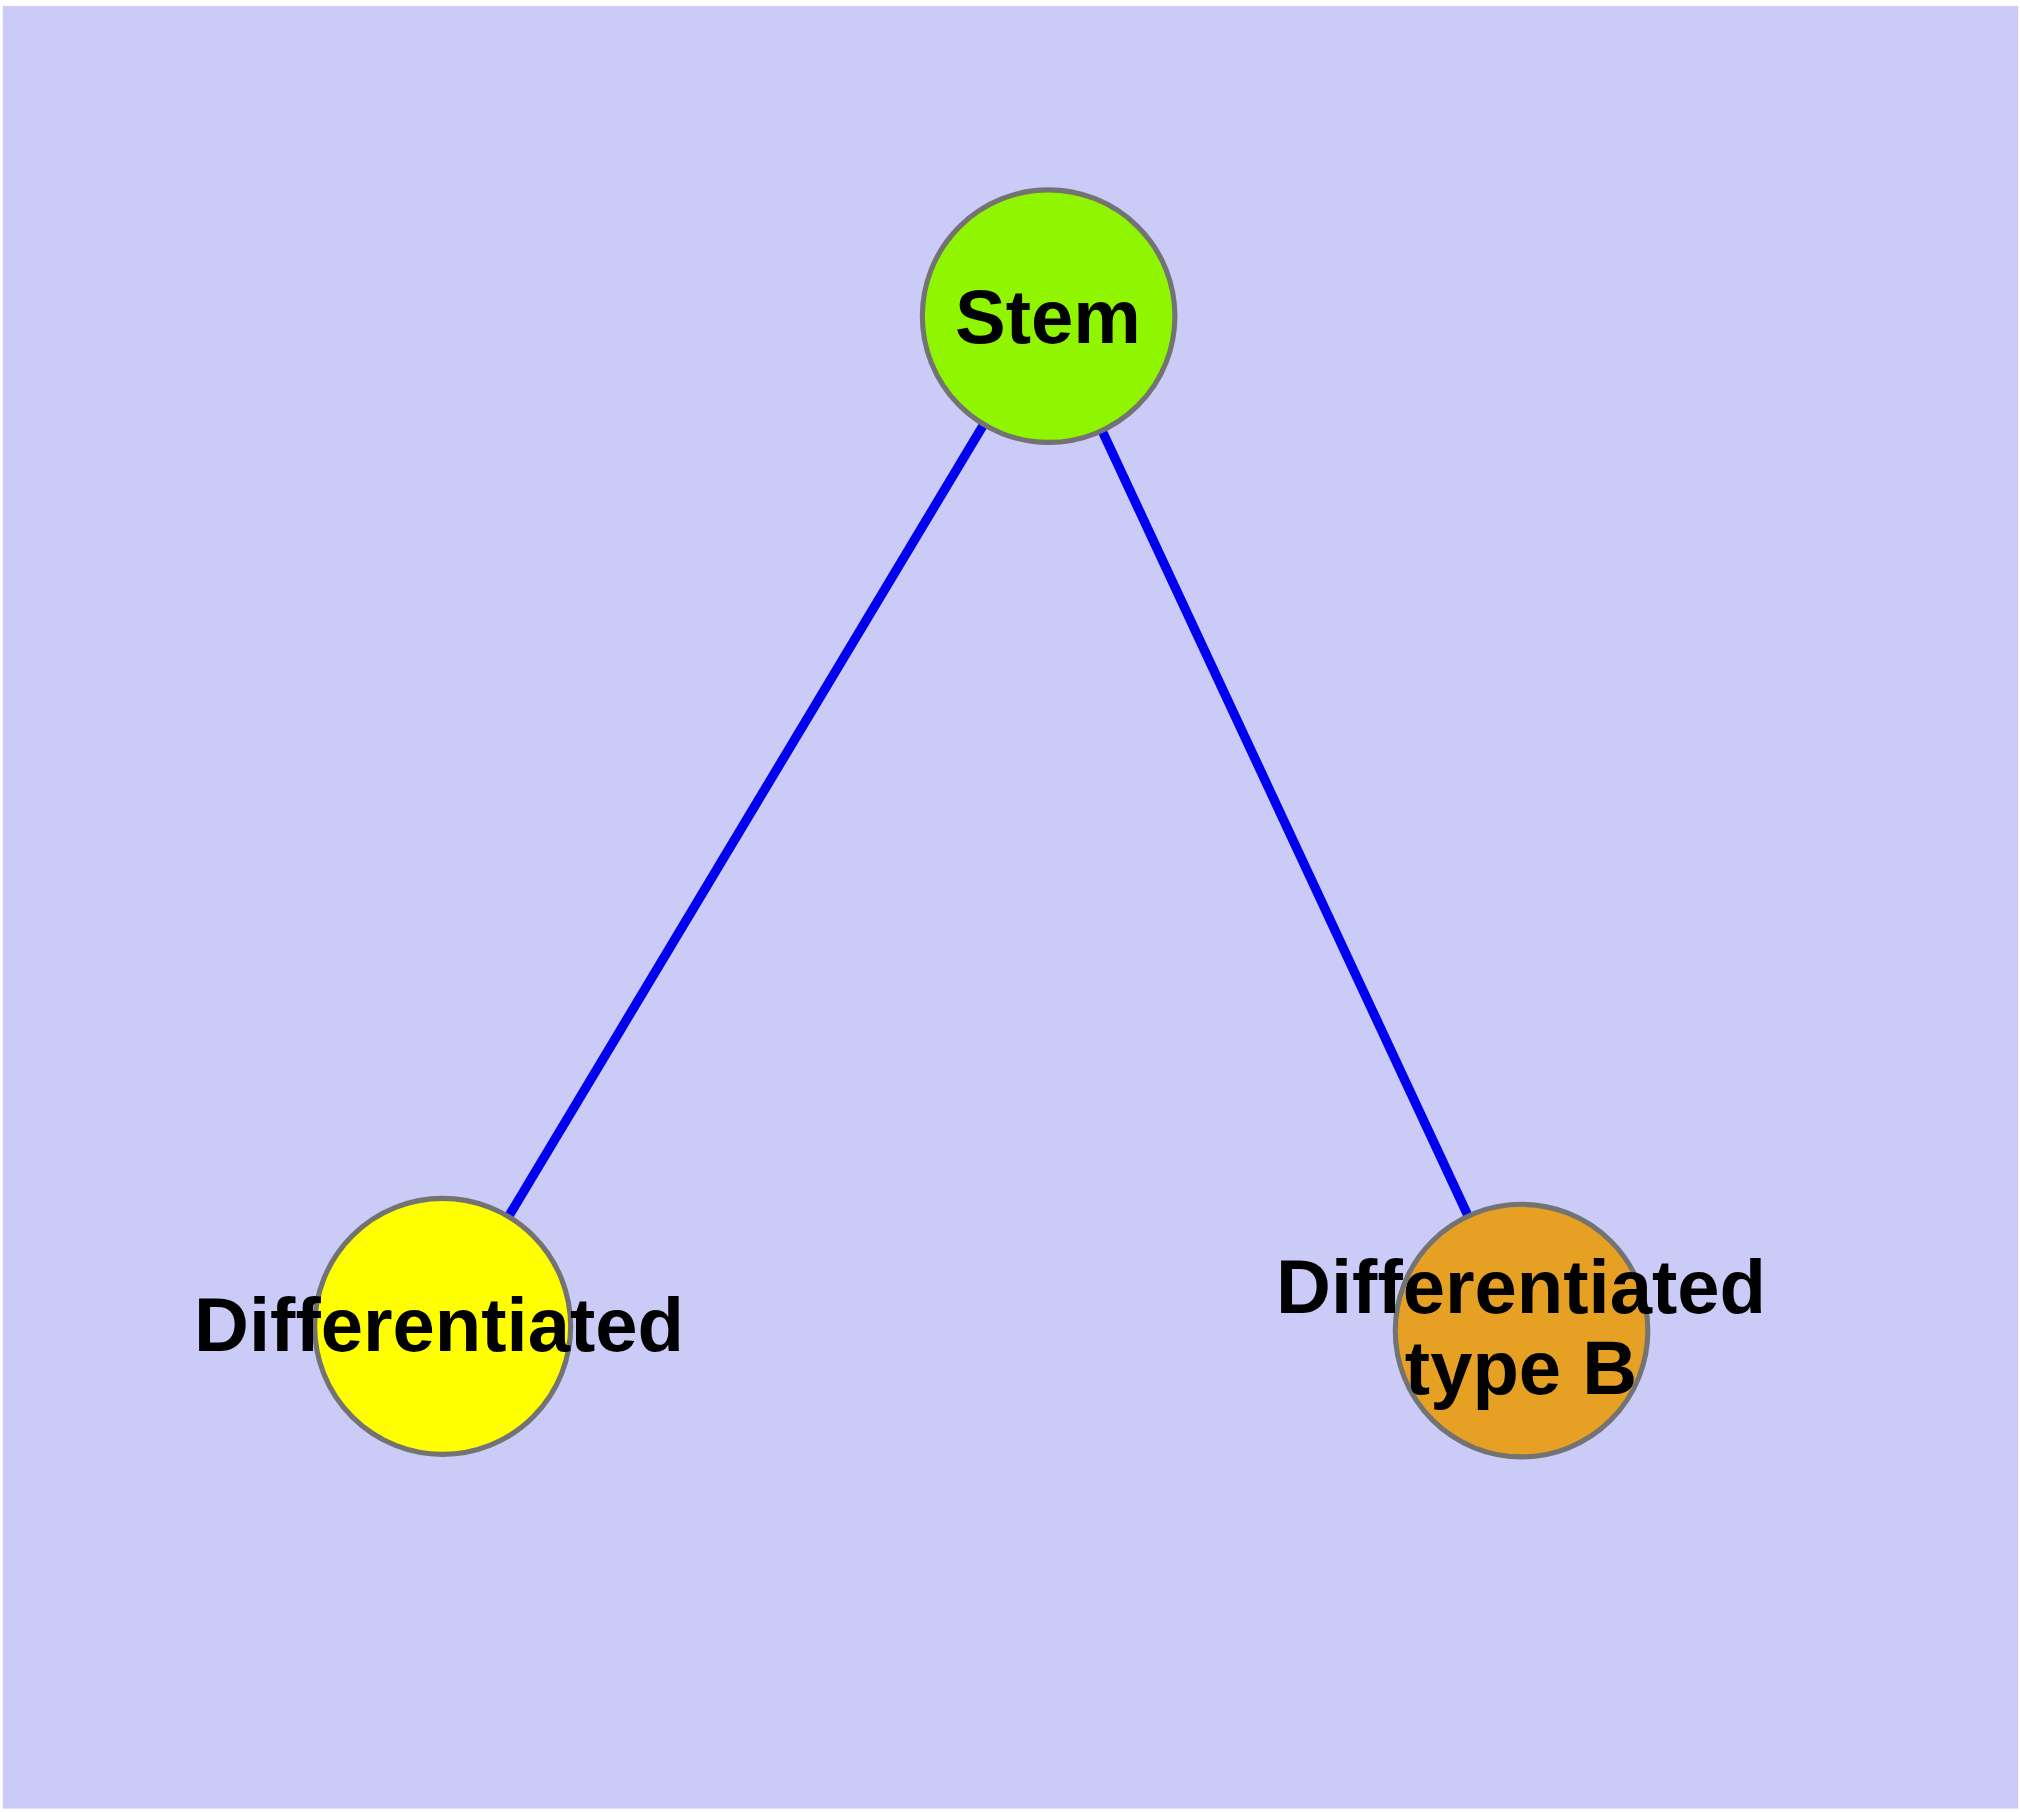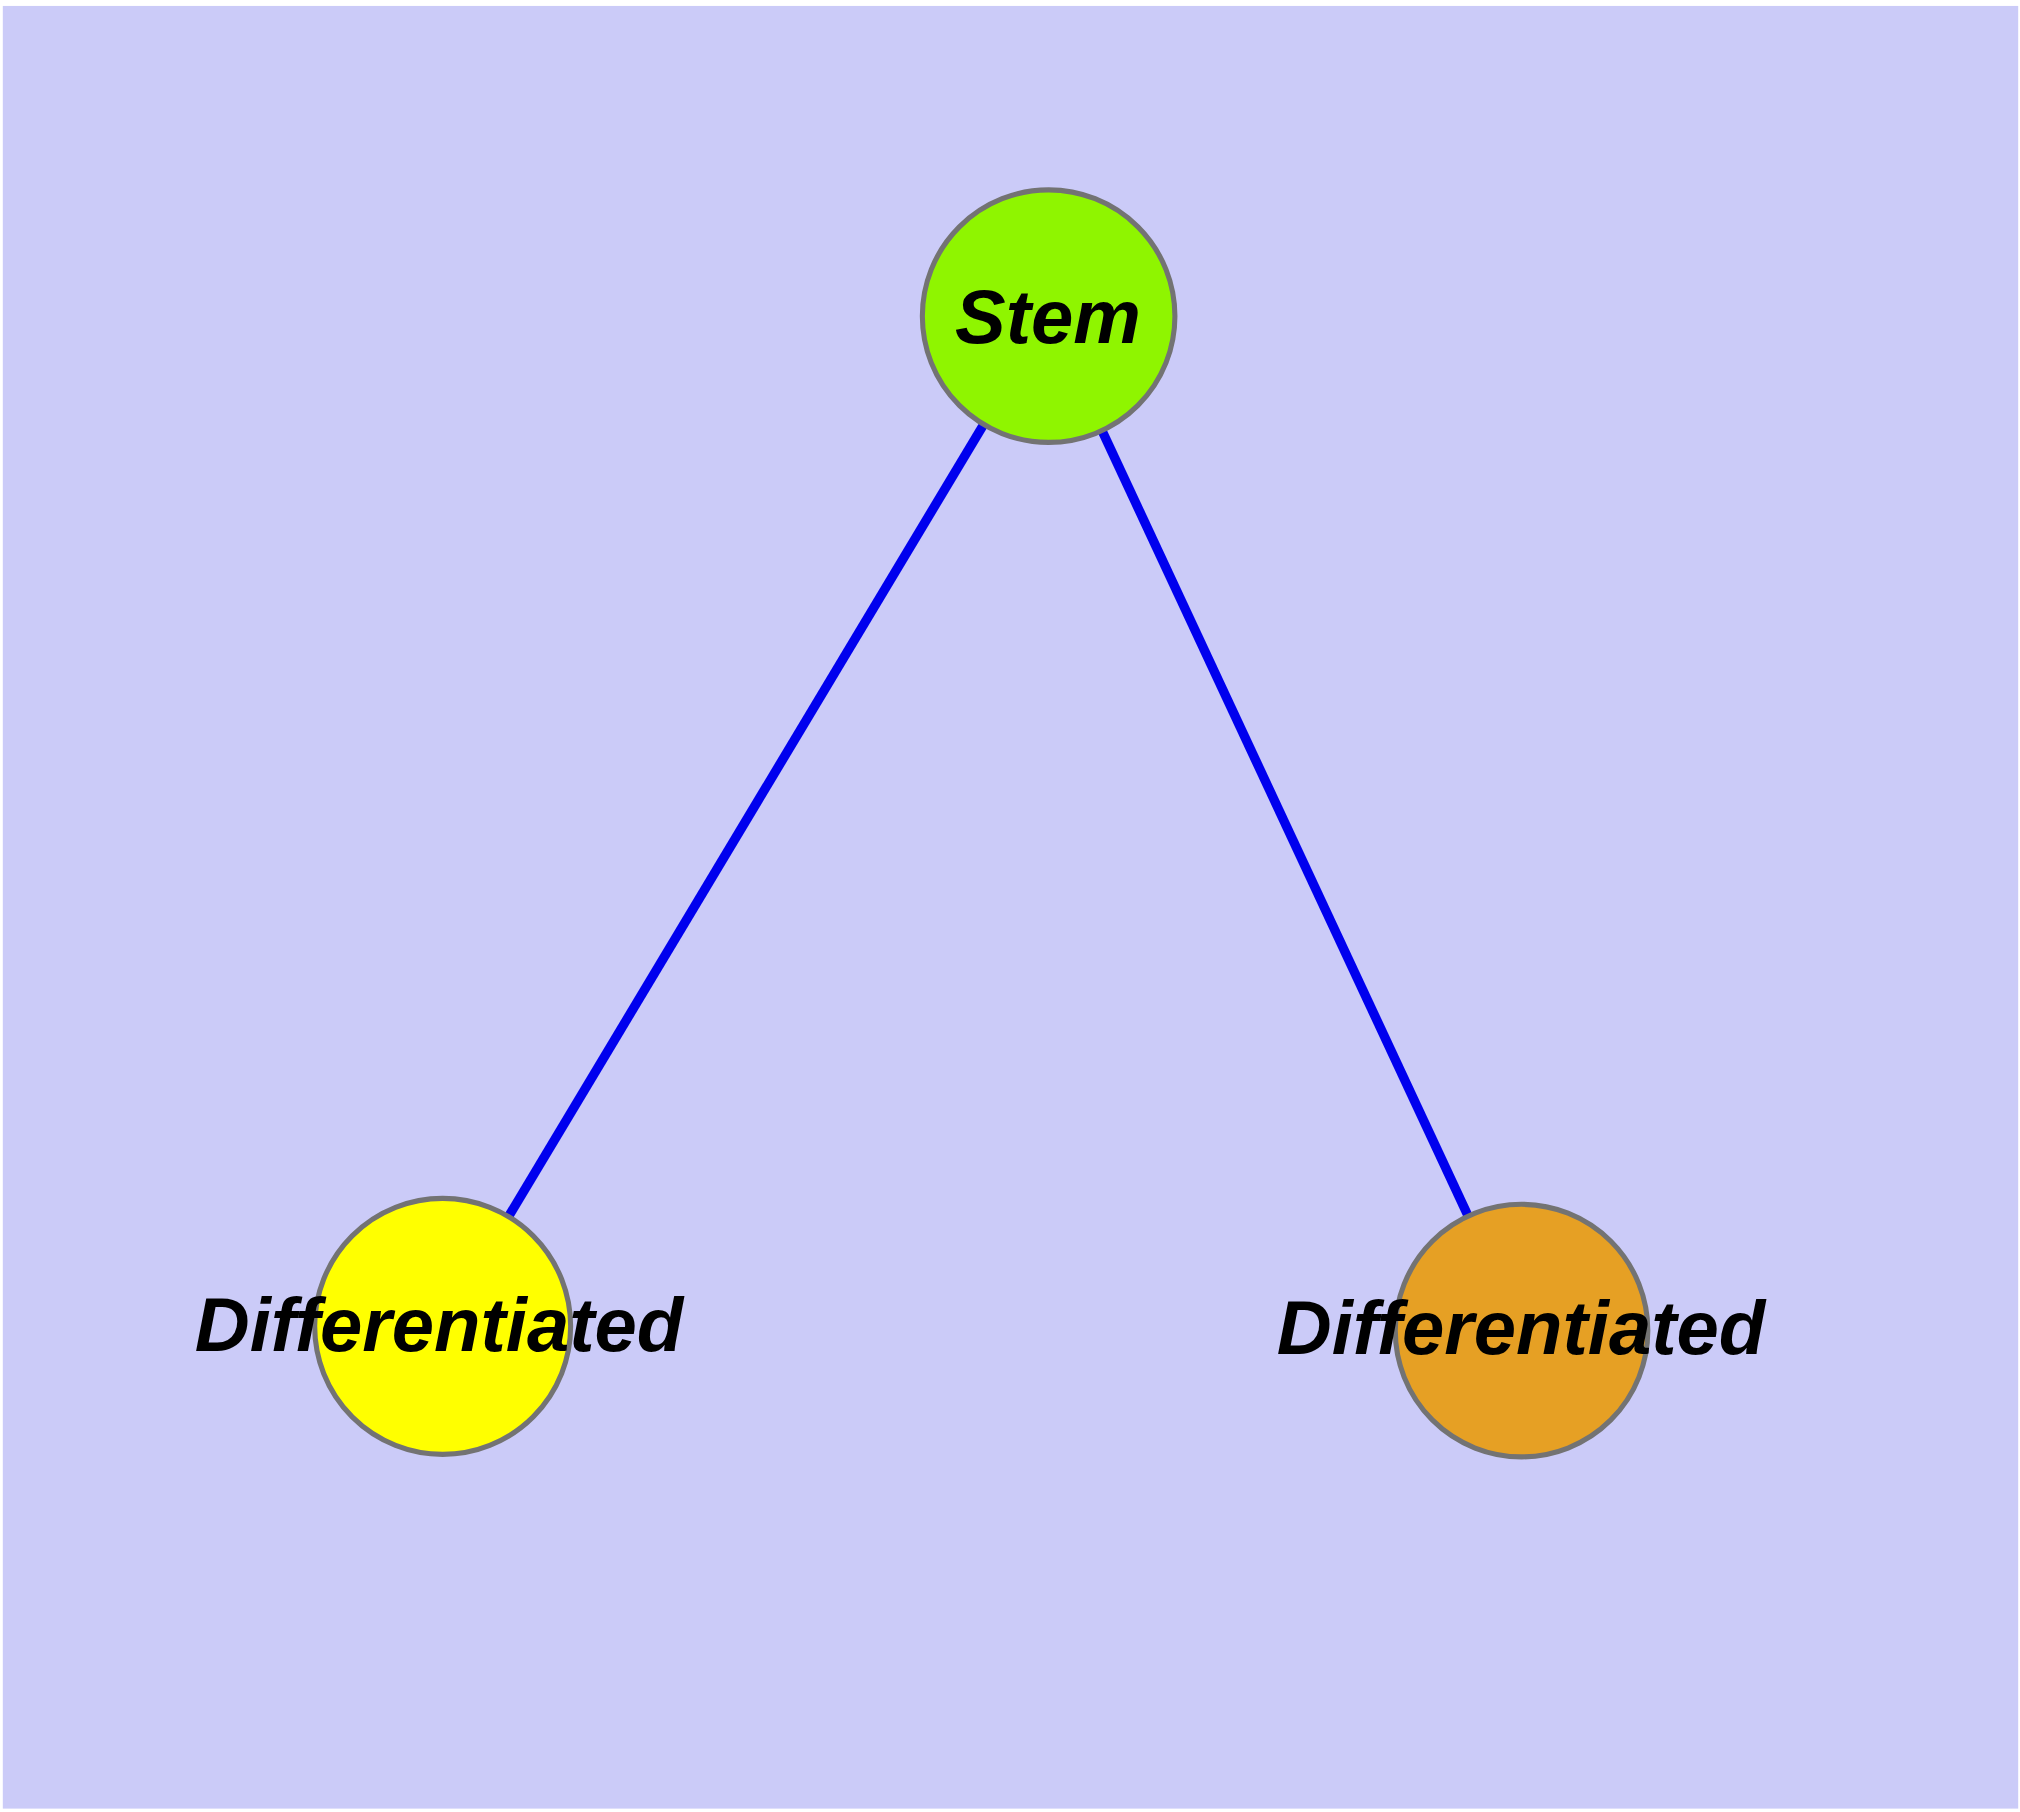--- a/index.html
+++ b/index.html
@@ -8,21 +8,20 @@
     width: 2021px;
     height: 1812px;
     background: #FFFFFF;
     font-family: "Liberation Sans", sans-serif;
   }
   #stage {
     position: relative;
     width: 2021px;
     height: 1812px;
     overflow: hidden;
-    font-style: italic;
   }
   #graph-svg {
     position: absolute;
     left: 0;
     top: 0;
     display: block;
   }
   .node-label {
     position: absolute;
     transform: translate(-50%, -50%);
@@ -54,16 +53,17 @@
   </svg>
 
   <div class="node-label" style="left:1048px; top:316px;">Stem</div>
 
   <div class="node-label" style="left:439px; top:1324px;">
     <span>Differentiated</span>
   </div>
 
   <div class="node-label" style="left:1521px; top:1327px;">
     <span>Differentiated</span>
+    <span>type B</span>
   </div>
 
 </div>
 
 
 </body></html>

